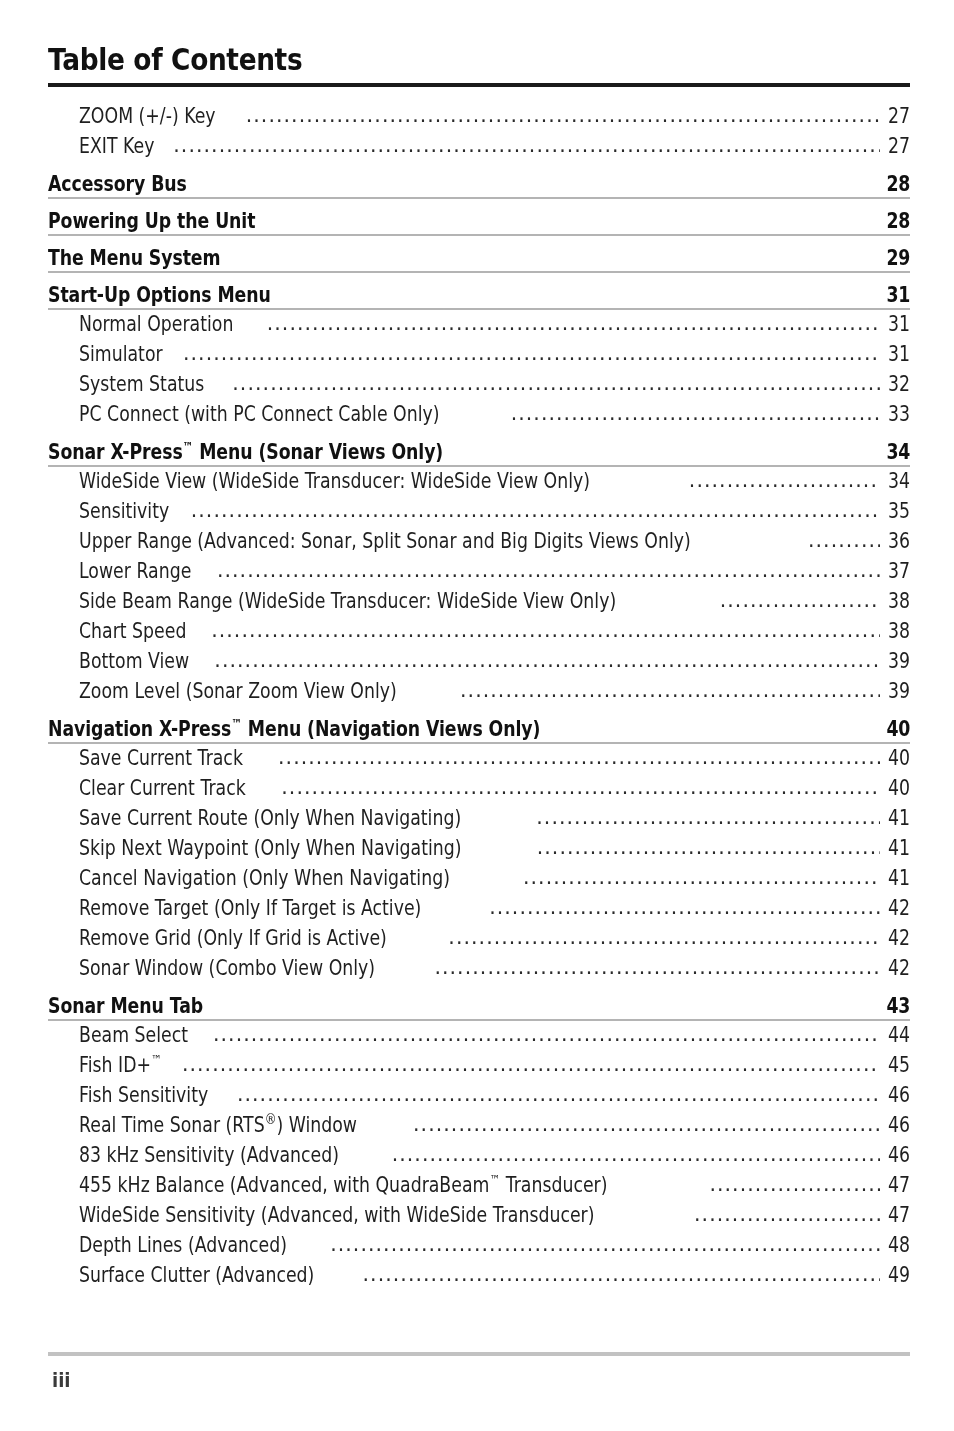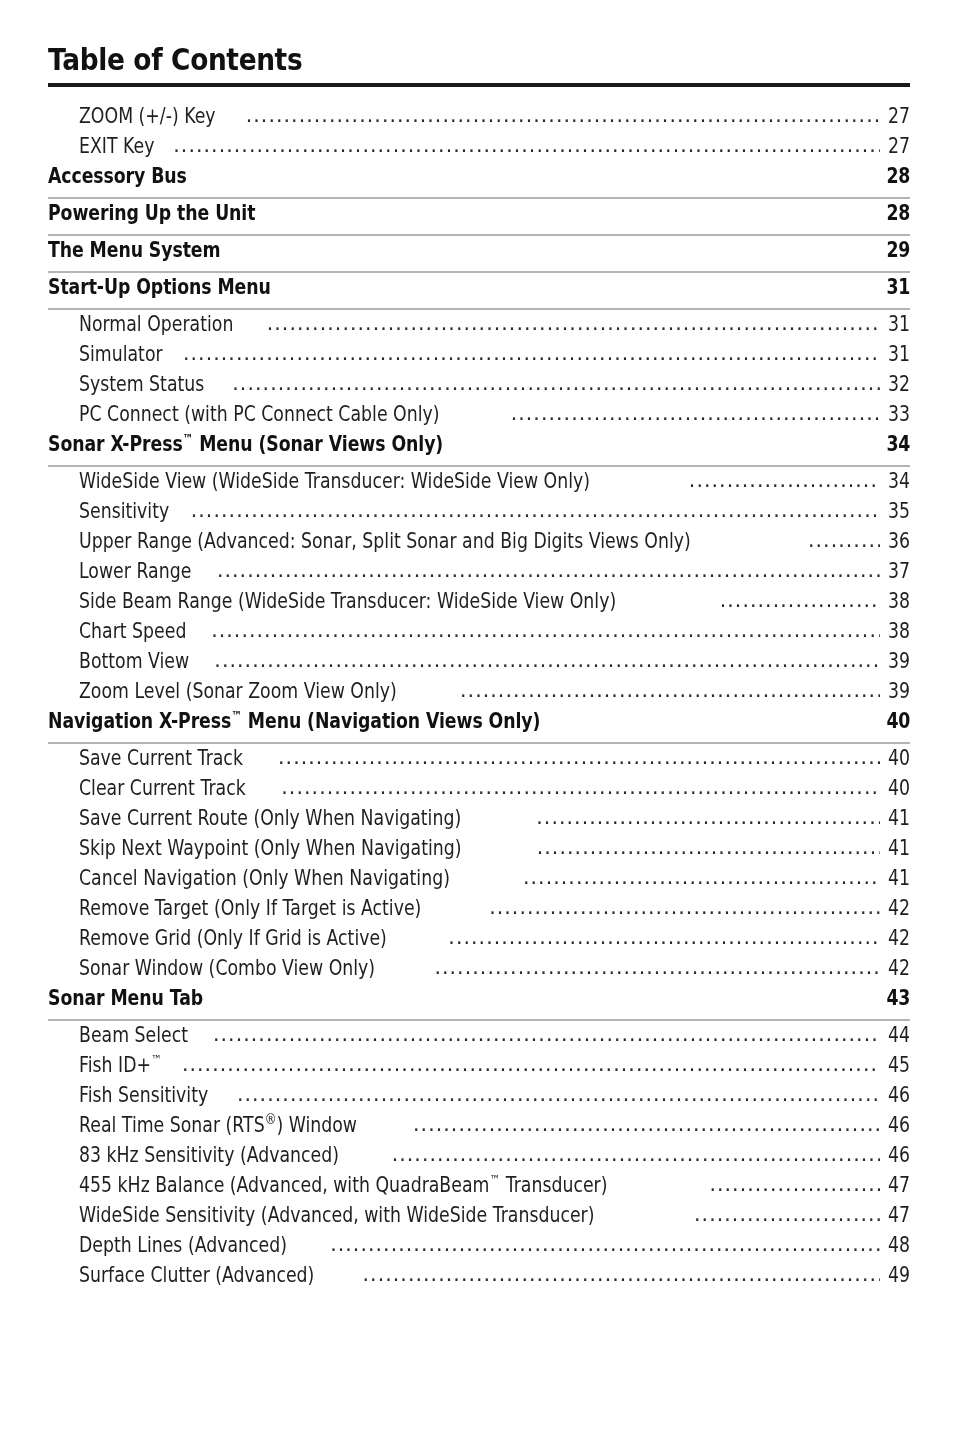--- a/index.html
+++ b/index.html
@@ -75,21 +75,21 @@
   }
   .row.sub .pnum {
     transform-origin: right center;
   }
 
   
   .row.head {
     height: 32px;
     padding-left: 0px;
     font-size: 20.5px;
-    align-items: flex-start;
+    align-items: flex-end;
     gap: 27px;
   }
   .row.head .label,
   .row.head .pnum {
     font-family: "DejaVu Sans", sans-serif;
     font-weight: bold;
     transform: scaleX(0.845);
     transform-origin: left center;
     white-space: nowrap;
     color: #111111;
@@ -367,13 +367,17 @@
         </div>
         <div class="row sub">
           <span class="label">Surface Clutter (Advanced)</span>
           <span class="leader">....................................................................................................................................................................................................................................................................</span>
           <span class="pnum">49</span>
         </div>
       </div>
 
   </div>
 
+  <div class="footer">
+    <div class="footer-rule"></div>
+    <div class="folio">iii</div>
+  </div>
 </div>
 
 </body></html>

